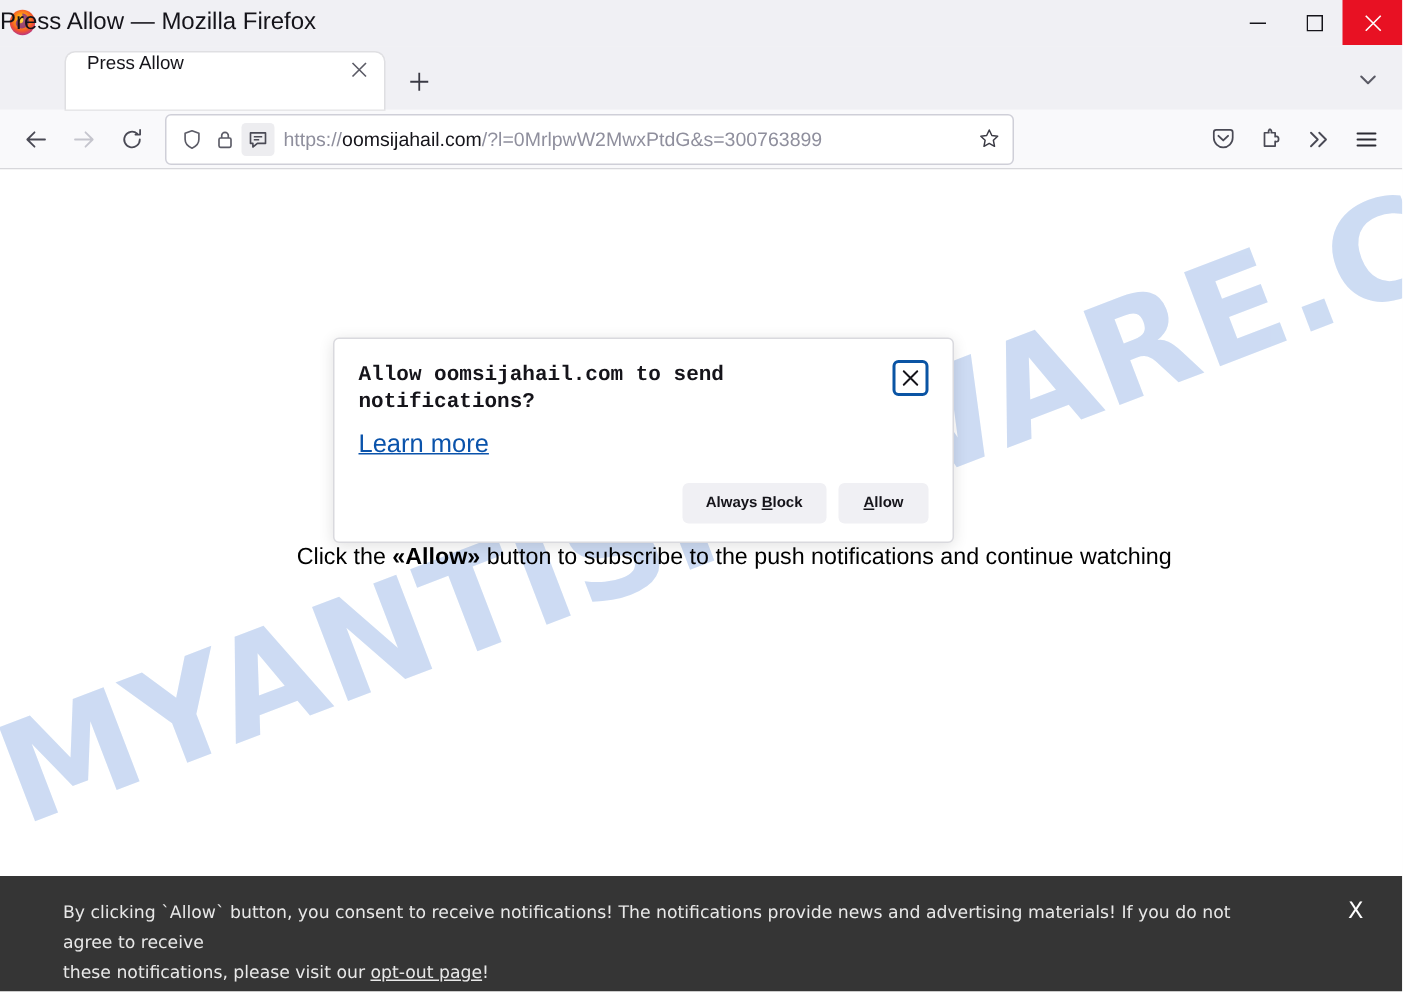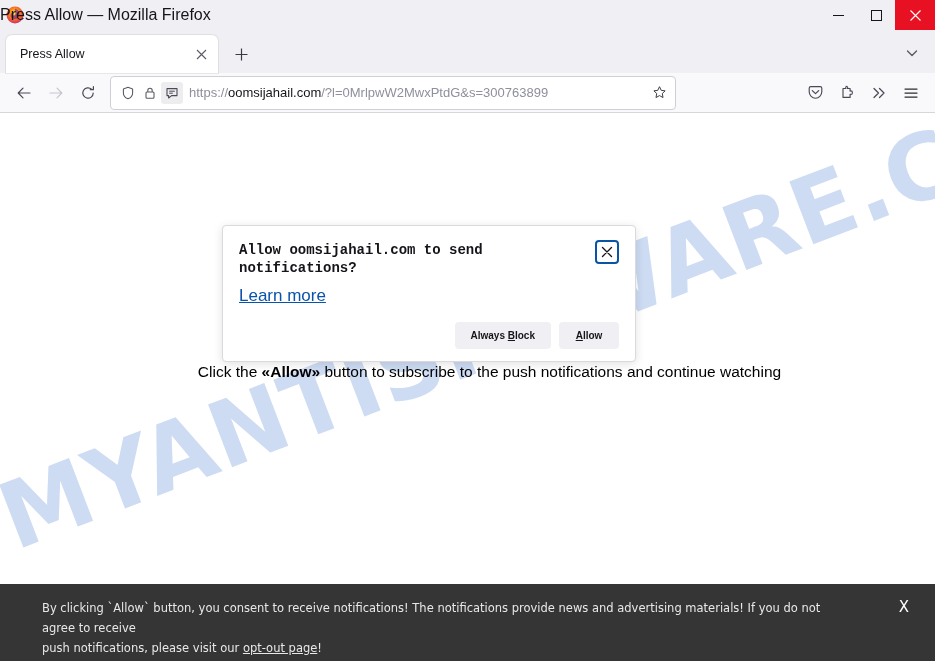--- a/index.html
+++ b/index.html
@@ -75,24 +75,25 @@
     align-items: flex-end;
     padding: 0 0 0 6px;
     position: relative;
   }
   .tab {
     width: 212px;
     height: 38px;
     background: #ffffff;
     border-radius: 6px 6px 0 0;
     display: flex;
-    align-items: center;
+    align-items: flex-start;
     padding: 0 6px 0 14px;
     box-sizing: border-box;
     box-shadow: 0 0 0 1px rgba(0,0,0,0.07);
+    margin-left: 38px;
   }
   .tab-title {
     font-size: 12.5px;
     color: #15141a;
     flex: 1 1 auto;
     white-space: nowrap;
     overflow: hidden;
     text-overflow: ellipsis;
   }
   .tab-close {
@@ -518,19 +519,19 @@
       <a class="dh-link">Learn more</a>
       <div class="dh-actions">
         <button class="dh-btn"><span>Always </span><u>B</u><span>lock</span></button>
         <button class="dh-btn"><u>A</u><span>llow</span></button>
       </div>
     </div>
 
     <div class="consent-banner">
       <div class="consent-text">
         <span>By clicking `Allow` button, you consent to receive notifications! The notifications provide news and advertising materials! If you do not agree to receive</span><br>
-        <span>push notifications, please visit our </span><a>opt-out page</a><span>!</span>
+        <span>these notifications, please visit our </span><a>opt-out page</a><span>!</span>
       </div>
       <div class="consent-close">X</div>
     </div>
 
   </div>
 </div>
 
 </body></html>

